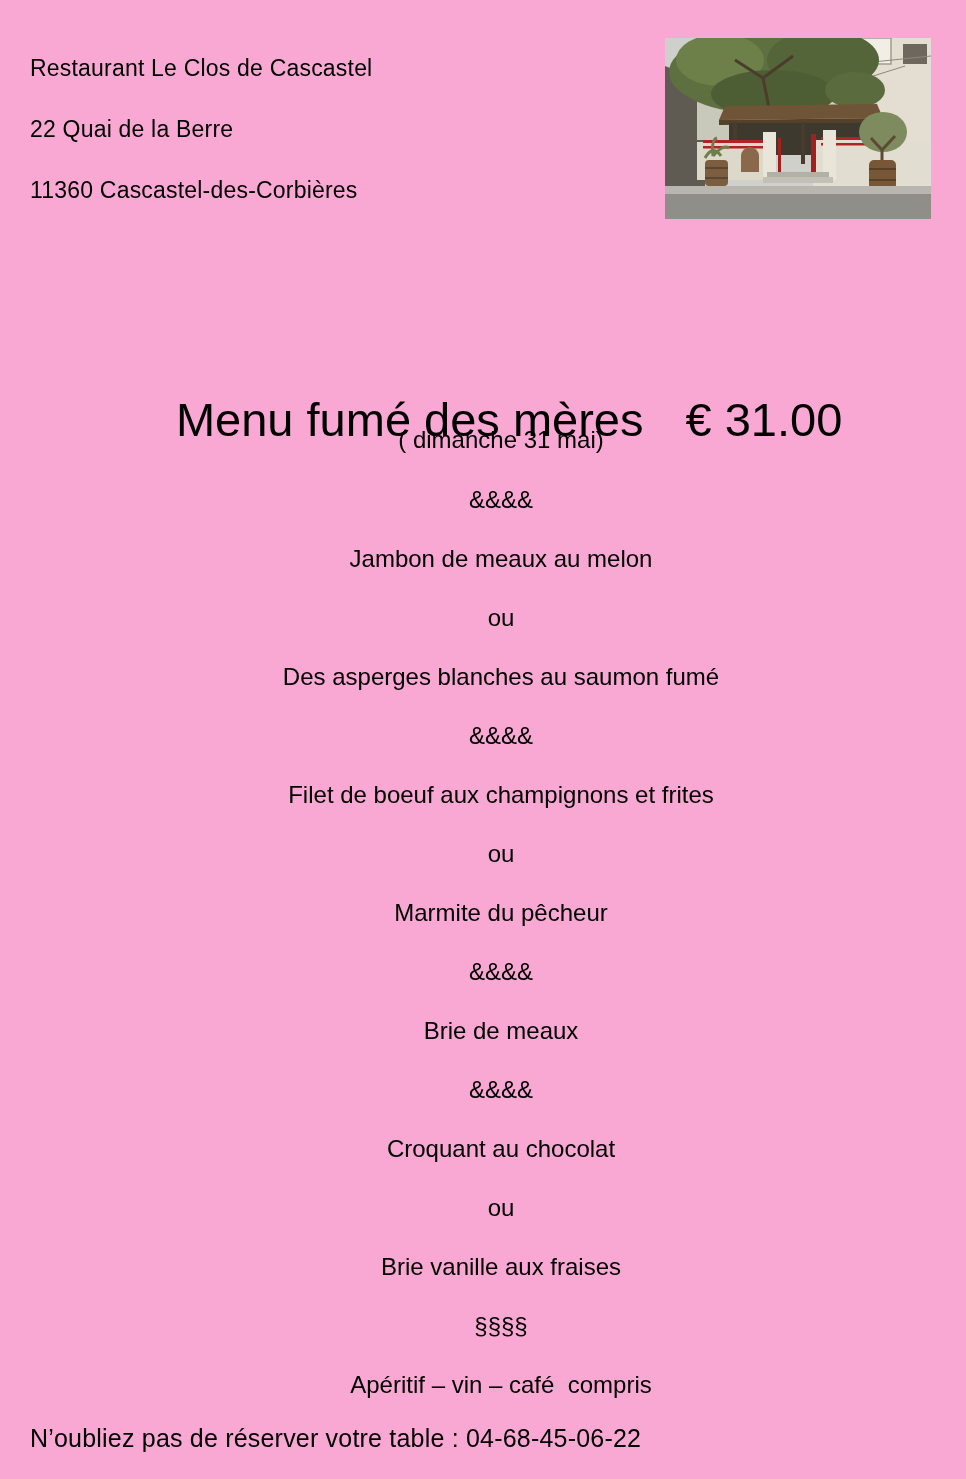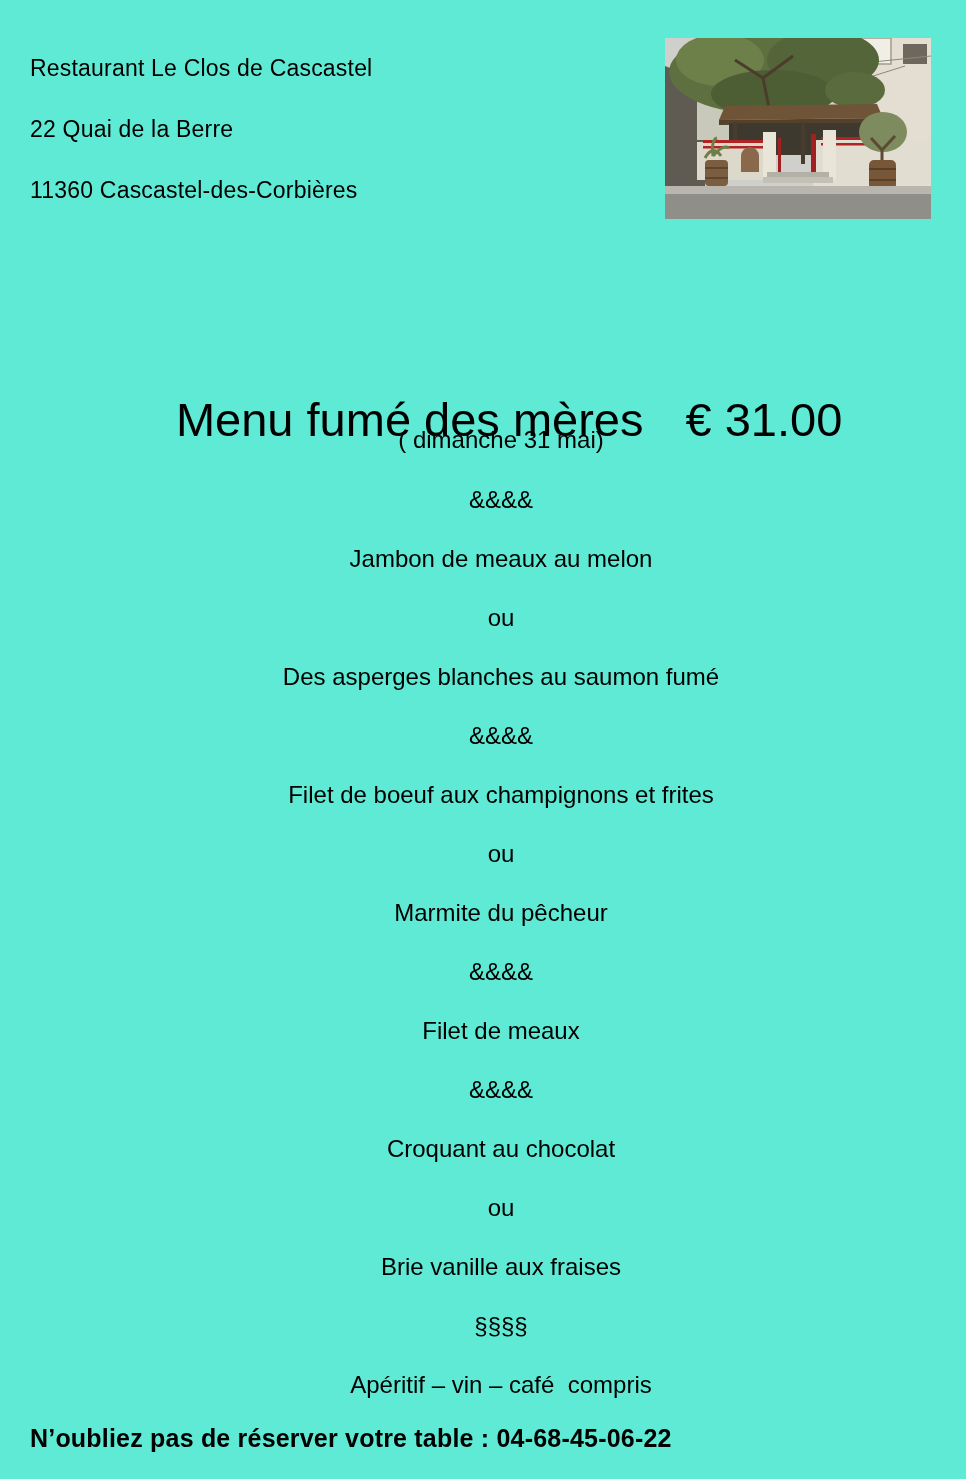--- a/index.html
+++ b/index.html
@@ -4,21 +4,21 @@
 <style>
   html, body { margin: 0; padding: 0; }
   body {
     width: 966px; height: 1479px;
     background: #ffffff;
     font-family: "Liberation Sans", "DejaVu Sans", sans-serif;
     color: #000000;
     position: relative;
     overflow: hidden;
   }
-  .page { position: absolute; inset: 0; background: #5eead4; }
+  .page { position: absolute; inset: 0; background: #f9a8d4; }
 
   .header-block {
     position: absolute; left: 30px; top: 54px;
     display: flex; flex-direction: column; gap: 33px;
   }
   .header-line { font-size: 23px; line-height: 28px; letter-spacing: 0.2px; }
 
   .photo-frame {
     position: absolute; left: 665px; top: 38px;
     width: 266px; height: 181px; overflow: hidden;
@@ -42,21 +42,21 @@
     position: absolute; left: 36px; top: 470px; width: 930px;
   }
   .menu-line {
     height: 59px; line-height: 59px;
     text-align: center; font-size: 24px;
     white-space: pre-wrap;
   }
 
   .footer-note {
     position: absolute; left: 30px; top: 1424px; width: 900px;
-    font-size: 25px; font-weight: bold; letter-spacing: 0.2px;
+    font-size: 25px; font-weight: normal; letter-spacing: 0.2px;
     white-space: pre-wrap;
   }
 </style>
 </head>
 <body>
 
 <div class="page">
 
   <div class="header-block">
     <div class="header-line">Restaurant Le Clos de Cascastel</div>
@@ -141,21 +141,21 @@
   <div class="menu-body">
     <div class="menu-line">&amp;&amp;&amp;&amp;</div>
     <div class="menu-line">Jambon de meaux au melon</div>
     <div class="menu-line">ou</div>
     <div class="menu-line">Des asperges blanches au saumon fumé</div>
     <div class="menu-line">&amp;&amp;&amp;&amp;</div>
     <div class="menu-line">Filet de boeuf aux champignons et frites</div>
     <div class="menu-line">ou</div>
     <div class="menu-line">Marmite du pêcheur</div>
     <div class="menu-line">&amp;&amp;&amp;&amp;</div>
-    <div class="menu-line">Filet de meaux</div>
+    <div class="menu-line">Brie de meaux</div>
     <div class="menu-line">&amp;&amp;&amp;&amp;</div>
     <div class="menu-line">Croquant au chocolat</div>
     <div class="menu-line">ou</div>
     <div class="menu-line">Brie vanille aux fraises</div>
     <div class="menu-line">§§§§</div>
     <div class="menu-line">Apéritif – vin – café  compris</div>
   </div>
 
   <div class="footer-note">N’oubliez pas de réserver votre table : 04-68-45-06-22</div>
 

